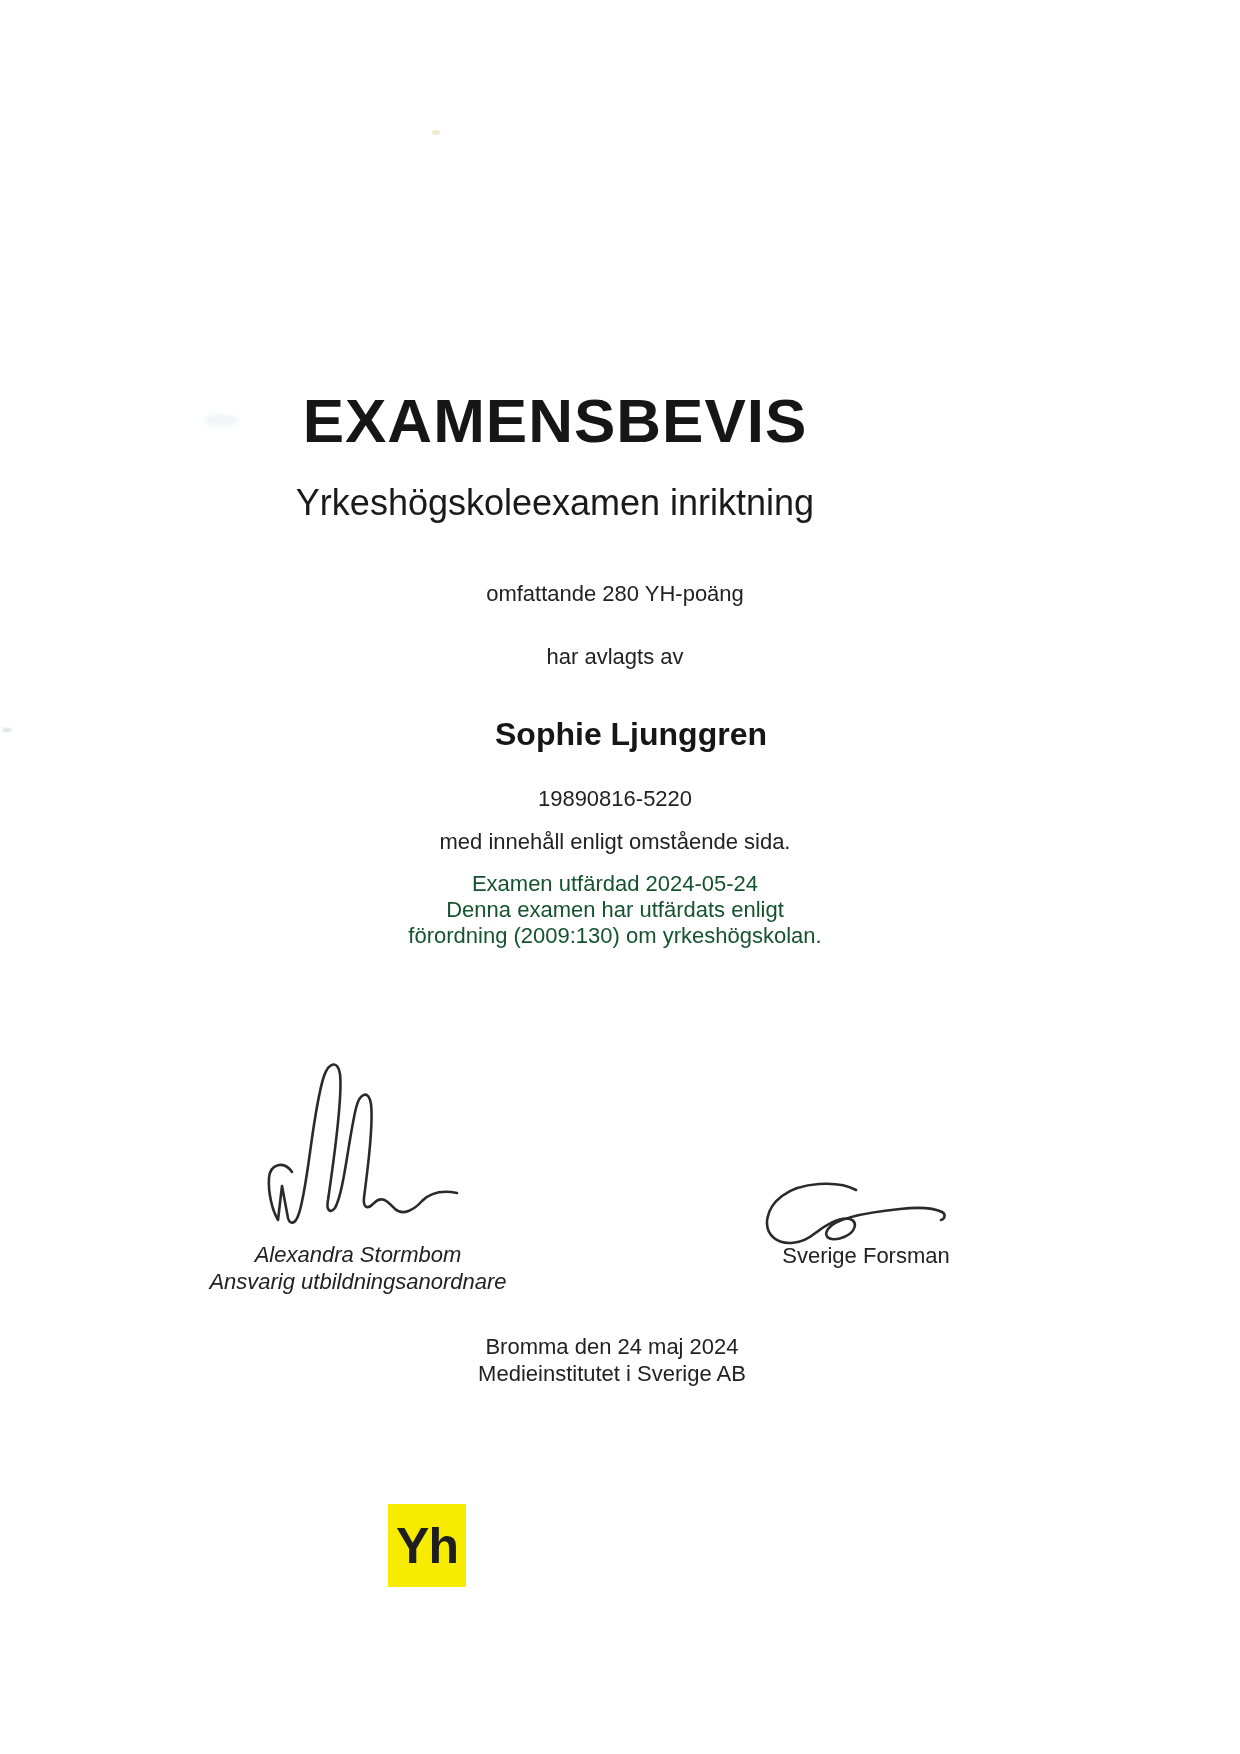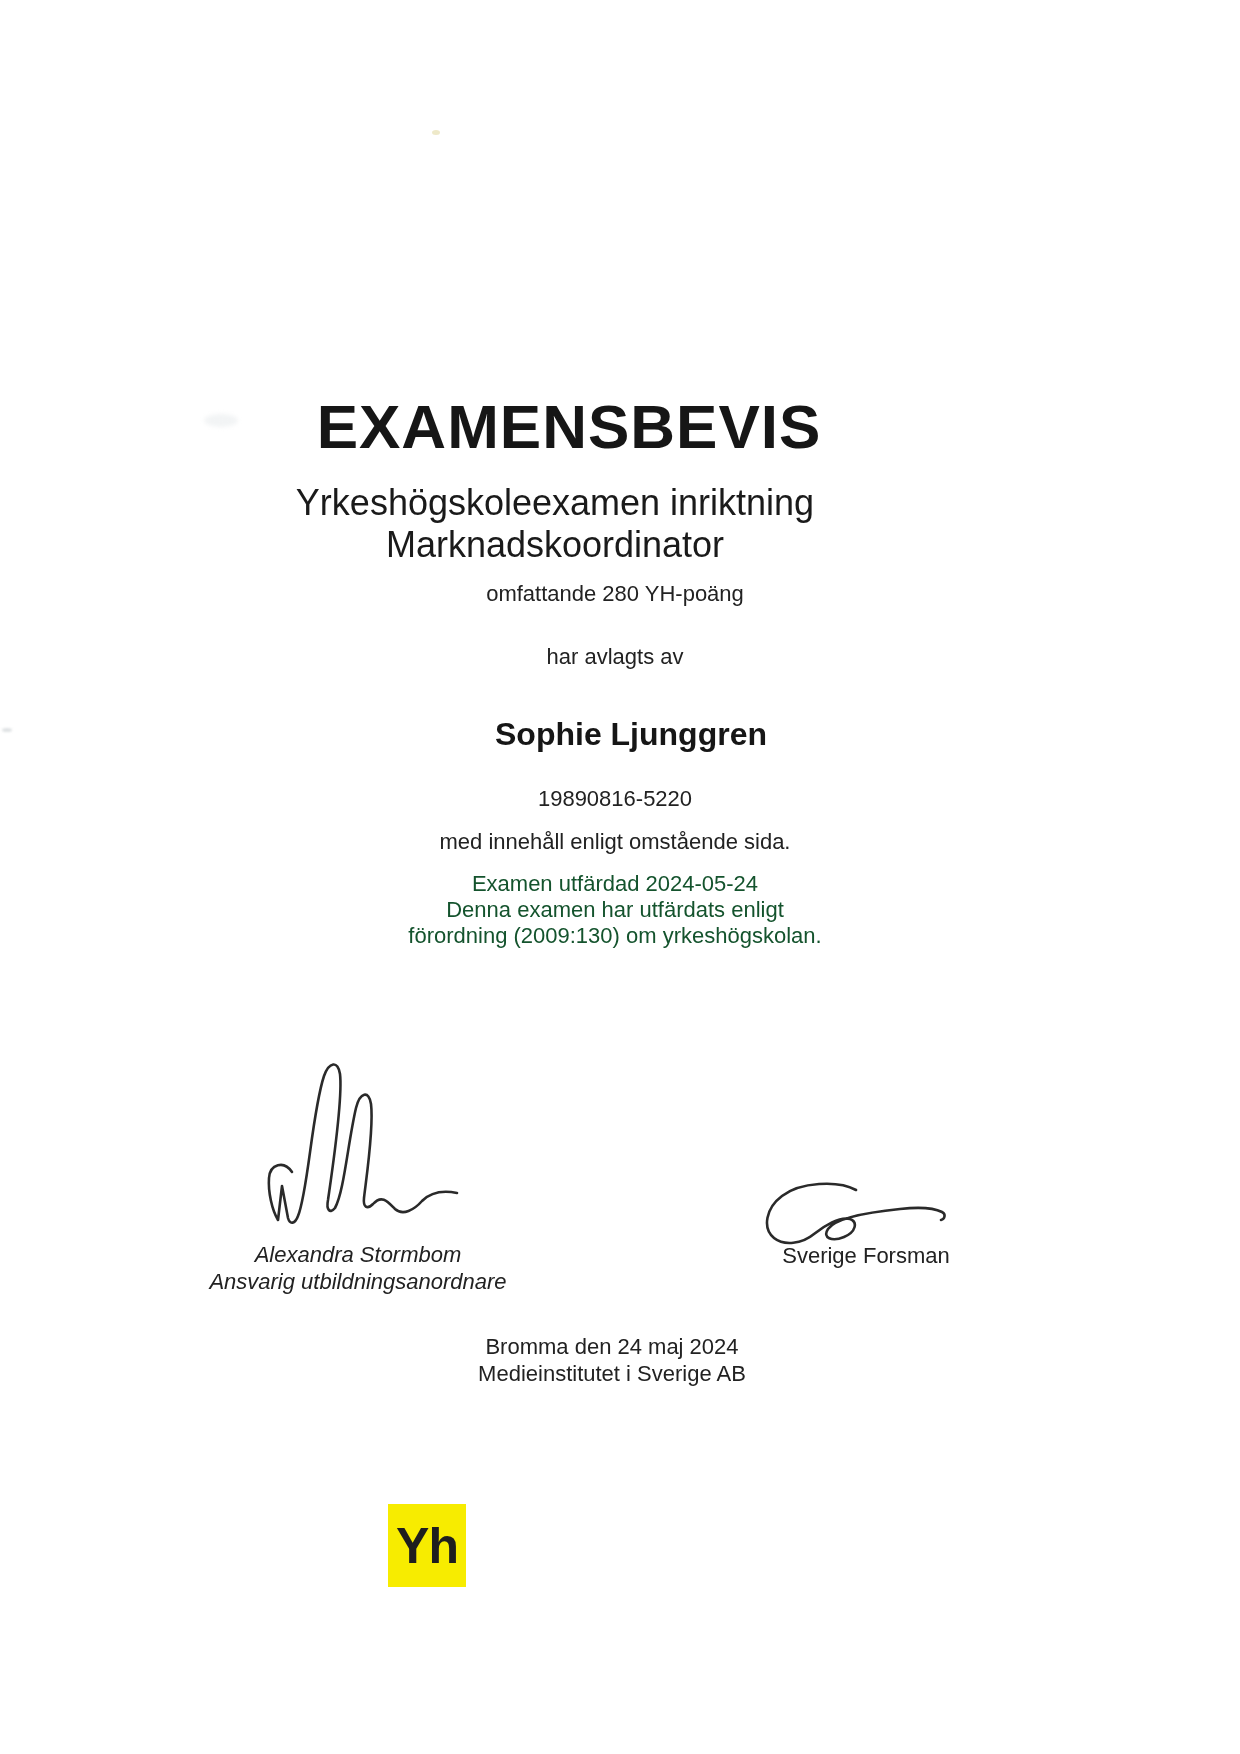--- a/index.html
+++ b/index.html
@@ -11,21 +11,21 @@
     font-family: "Liberation Sans", "DejaVu Sans", sans-serif;
     color: #1e1e1e;
     overflow: hidden;
   }
   .abs { position: absolute; }
   .center { text-align: center; }
 
   .title {
     top: 385px; left: 0; width: 1110px;
     font-size: 62px; font-weight: 700; letter-spacing: 1px;
-    color: #161616; margin: 6px; padding-left: 8px;
+    color: #161616; margin: 0;
   }
   .degree {
     top: 482px; left: 0; width: 1110px;
     font-size: 36px; font-weight: 400; line-height: 42px;
     color: #1a1a1a;
   }
   .extent    { top: 581px;  left: 0; width: 1230px; font-size: 22px; line-height: 26px; color: #222; }
   .avlagts   { top: 644px;  left: 0; width: 1230px; font-size: 22px; line-height: 26px; color: #222; }
   .name      { top: 710px;  left: 16px; width: 1230px; font-size: 32px; font-weight: 700; line-height: 48px; color: #161616; }
   .pnr       { top: 786px;  left: 0; width: 1230px; font-size: 22px; line-height: 26px; color: #222; }
@@ -59,21 +59,20 @@
 </style>
 </head>
 <body>
 
 <main class="page">
 
   <h1 class="abs center title">EXAMENSBEVIS</h1>
 
   <div class="abs center degree">
     <div>Yrkeshögskoleexamen inriktning</div>
-    <div>Marknadskoordinator</div>
   </div>
 
   <div class="abs center extent">omfattande 280 YH-poäng</div>
 
   <div class="abs center avlagts">har avlagts av</div>
 
   <div class="abs center name">Sophie Ljunggren</div>
 
   <div class="abs center pnr">19890816-5220</div>
 

